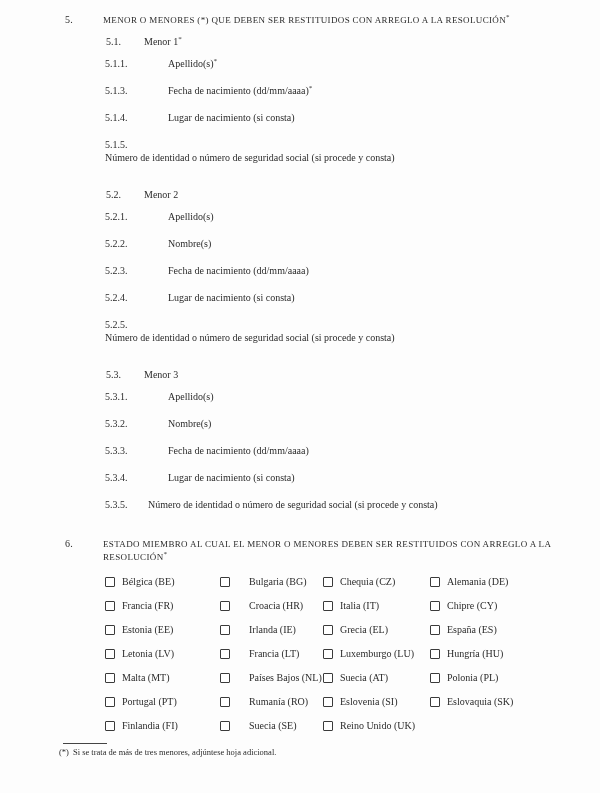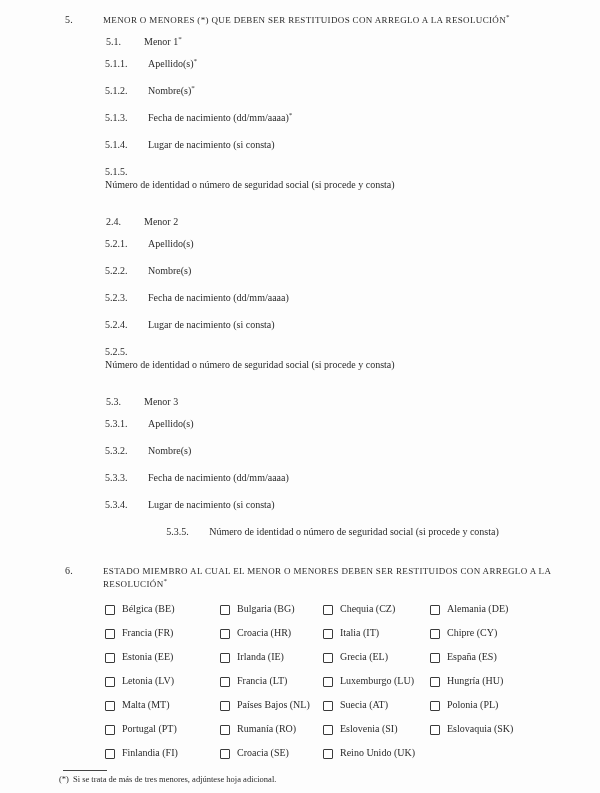--- a/index.html
+++ b/index.html
@@ -17,30 +17,30 @@
     position: relative;
   }
   .row { display: flex; align-items: baseline; line-height: 13px; font-size: 10px; }
   .row .num { width: 38px; flex: none; }
   .row.lvl3 { padding-left: 40px; }
   .row.lvl3 .num { width: 43px; flex: none; }
   .sec-title { font-size: 9px; letter-spacing: 0.35px; text-transform: none; }
   .sec-title .num { font-size: 10px; }
   .mb-title { margin-bottom: 8px; }
   .mb-head { margin-bottom: 9px; margin-left: 41px; }
-  .mb-field { margin-bottom: 14px; }
+  .mb-field { margin-bottom: 14px; gap: 20px; }
   .mb-gap { margin-bottom: 24px; flex-direction: column; }
-  .mb-gap-lg { margin-bottom: 26px; justify-content: center; }
+  .mb-gap-lg { margin-bottom: 26px; }
   .mb-sec6 { margin-bottom: 11px; }
   sup { font-size: 7px; line-height: 0; }
   .country-grid { margin-left: 40px; }
   .country-row { display: flex; line-height: 13px; font-size: 10px; margin-bottom: 11px; }
-  .country-cell { display: flex; align-items: flex-end; }
+  .country-cell { display: flex; align-items: center; }
   .country-cell.c0 { width: 115px; }
-  .country-cell.c1 { width: 103px; }
+  .country-cell.c1 { width: 103px; gap: 12px; }
   .country-cell.c2 { width: 107px; }
   .checkbox {
     width: 8px; height: 8px; flex: none;
     border: 1px solid #3a3a3a;
     background: #fff;
     margin-right: 7px;
     border-radius: 1px;
     cursor: pointer;
   }
   .footnote-block { margin-left: -6px; }
@@ -60,38 +60,34 @@
 
   <div class="row mb-head">
     <span class="num">5.1.</span>
     <span><span>Menor 1</span><sup>*</sup></span>
   </div>
   <div class="row lvl3 mb-field">
     <span class="num">5.1.1.</span>
     <span><span>Apellido(s)</span><sup>*</sup></span>
   </div>
   <div class="row lvl3 mb-field">
-    <span class="num">5.1.2.</span>
-    <span><span>Nombre(s)</span><sup>*</sup></span>
-  </div>
-  <div class="row lvl3 mb-field">
     <span class="num">5.1.3.</span>
     <span><span>Fecha de nacimiento (dd/mm/aaaa)</span><sup>*</sup></span>
   </div>
   <div class="row lvl3 mb-field">
     <span class="num">5.1.4.</span>
     <span>Lugar de nacimiento (si consta)</span>
   </div>
   <div class="row lvl3 mb-gap">
     <span class="num">5.1.5.</span>
     <span>Número de identidad o número de seguridad social (si procede y consta)</span>
   </div>
 
   <div class="row mb-head">
-    <span class="num">2.4.</span>
+    <span class="num">5.2.</span>
     <span>Menor 2</span>
   </div>
   <div class="row lvl3 mb-field">
     <span class="num">5.2.1.</span>
     <span>Apellido(s)</span>
   </div>
   <div class="row lvl3 mb-field">
     <span class="num">5.2.2.</span>
     <span>Nombre(s)</span>
   </div>
@@ -247,21 +243,21 @@
           <span>Eslovaquia (SK)</span>
         </span>
     </div>
     <div class="country-row">
       <span class="country-cell c0">
           <span class="checkbox"></span>
           <span>Finlandia (FI)</span>
         </span>
       <span class="country-cell c1">
           <span class="checkbox"></span>
-          <span>Croacia (SE)</span>
+          <span>Suecia (SE)</span>
         </span>
       <span class="country-cell c2">
           <span class="checkbox"></span>
           <span>Reino Unido (UK)</span>
         </span>
     </div>
   </div>
 
   <div class="footnote-block">
     <div class="footnote-rule"></div>

